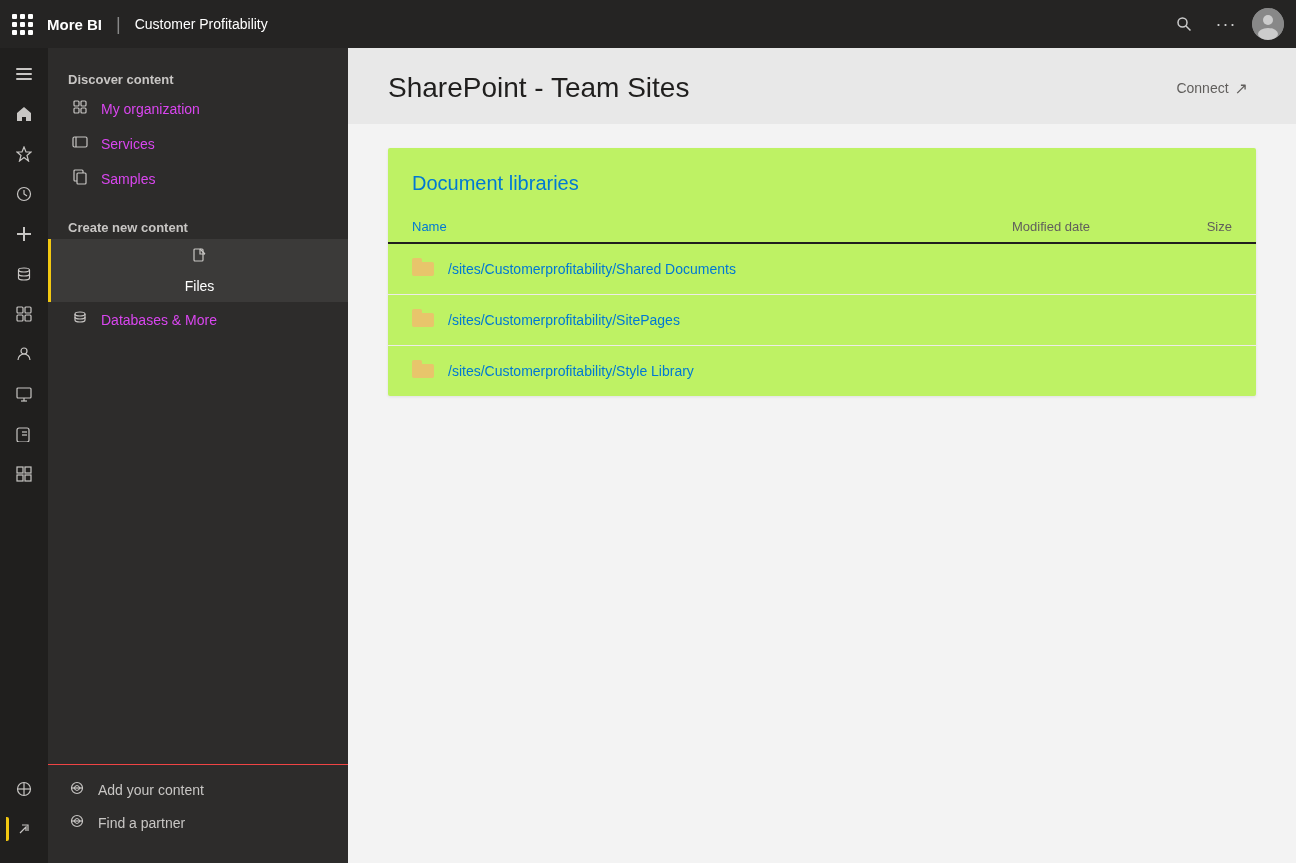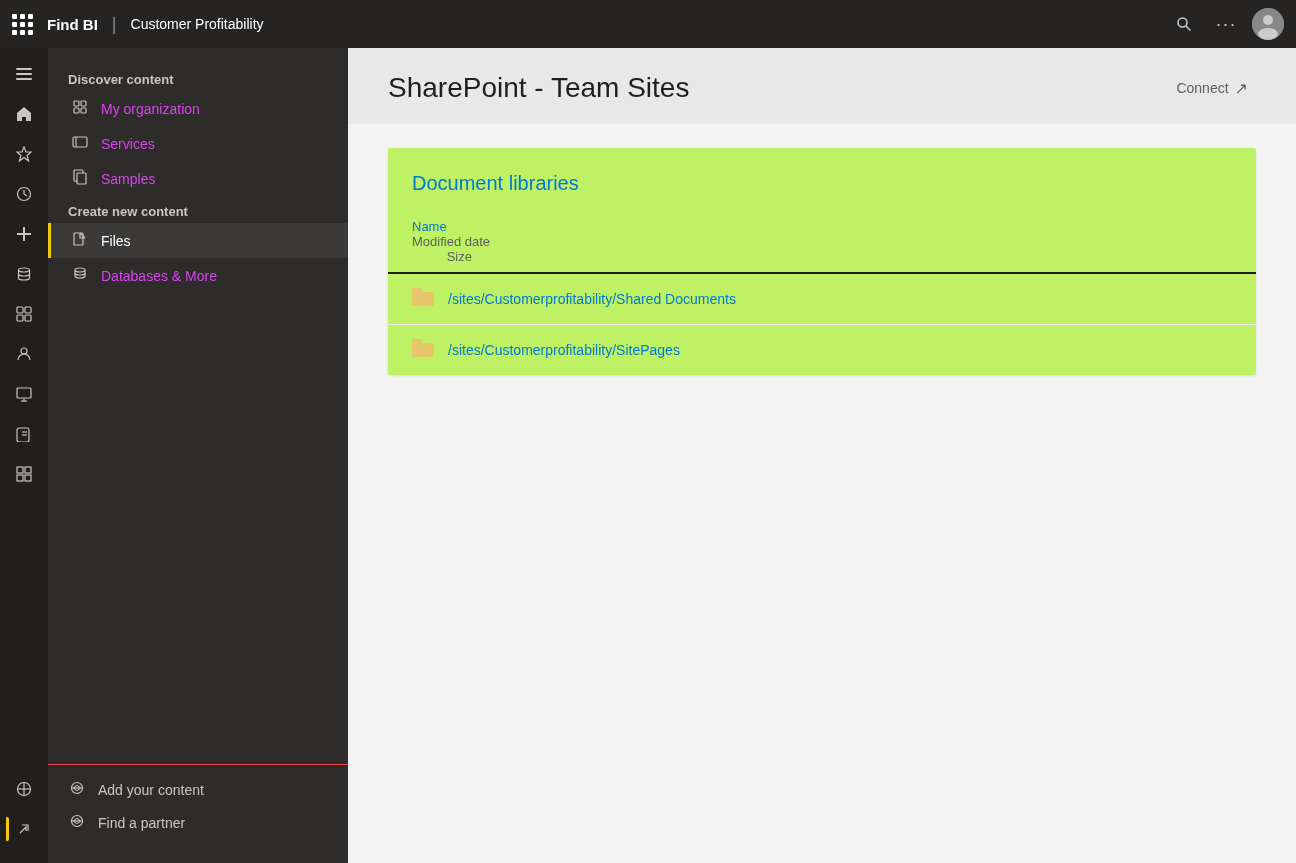--- a/index.html
+++ b/index.html
@@ -122,20 +122,21 @@
       cursor: pointer;
       font-size: 14px;
       color: #d946ef;
       gap: 12px;
       border-left: 3px solid transparent;
     }
     .sidebar-item.active {
       background: #3b3a39;
       color: #fff;
       border-left: 3px solid #f2c811;
+      flex-direction: column;
     }
     .sidebar-item-icon {
       font-size: 15px;
       width: 18px;
       text-align: center;
       flex-shrink: 0;
     }
     .sidebar-bottom {
       margin-top: auto;
       padding: 8px 0;
@@ -216,21 +217,20 @@
       color: #0078d4;
       padding: 0 24px 16px 24px;
       font-weight: 400;
     }
     .doc-table-header {
       display: flex;
       padding: 8px 24px;
       border-bottom: 2px solid #201f1e;
       color: #605e5c;
       font-size: 13px;
-      flex-direction: column;
     }
     .doc-table-header-name {
       flex: 1;
       color: #0078d4;
     }
     .doc-table-header-modified {
       width: 160px;
       color: #605e5c;
     }
     .doc-table-header-size {
@@ -300,21 +300,21 @@
     <span></span>
       <span></span>
       <span></span>
     <span></span>
       <span></span>
       <span></span>
     <span></span>
       <span></span>
       <span></span>
   </div>
-  <span class="topbar-brand">Find BI</span>
+  <span class="topbar-brand">More BI</span>
   <span class="topbar-separator">|</span>
   <span class="topbar-title">Customer Profitability</span>
   <div class="topbar-spacer"></div>
   <div class="topbar-search-icon">
     <svg width="16" height="16" viewBox="0 0 16 16" fill="#ccc">
       <circle cx="6.5" cy="6.5" r="4.5" stroke="#ccc" stroke-width="1.5" fill="none"></circle>
       <line x1="10" y1="10" x2="14.5" y2="14.5" stroke="#ccc" stroke-width="1.5"></line>
     </svg>
   </div>
   <div class="topbar-more-icon">···</div>
@@ -450,21 +450,21 @@
     <div class="sidebar-item">
       <span class="sidebar-item-icon">
         <svg width="16" height="16" viewBox="0 0 16 16" fill="none" stroke="#c8c6c4" stroke-width="1.2">
           <rect x="2" y="1" width="9" height="11" rx="1"></rect>
           <rect x="5" y="4" width="9" height="11" rx="1" fill="#2d2c2b"></rect>
         </svg>
       </span>
       <span>Samples</span>
     </div>
 
-    <div class="sidebar-section-label" style="">Create new content</div>
+    <div class="sidebar-section-label" style="margin-top:16px;">Create new content</div>
 
     <div class="sidebar-item active">
       <span class="sidebar-item-icon">
         <svg width="16" height="16" viewBox="0 0 16 16" fill="none" stroke="#c8c6c4" stroke-width="1.2">
           <rect x="2" y="2" width="9" height="12" rx="1"></rect>
           <polyline points="8,2 8,7 13,7"></polyline>
           <path d="M8 2l5 5"></path>
         </svg>
       </span>
       <span>Files</span>
@@ -546,17 +546,28 @@
             <div class="folder-icon">
               <div class="folder-tab"></div>
               <div class="folder-body"></div>
             </div>
           </span>
           <span class="doc-row-name">/sites/Customerprofitability/SitePages</span>
           <span class="doc-row-modified"></span>
           <span class="doc-row-size"></span>
         </div>
 
+        <div class="doc-table-row">
+          <span class="doc-row-icon">
+            <div class="folder-icon">
+              <div class="folder-tab"></div>
+              <div class="folder-body"></div>
+            </div>
+          </span>
+          <span class="doc-row-name">/sites/Customerprofitability/Style Library</span>
+          <span class="doc-row-modified"></span>
+          <span class="doc-row-size"></span>
+        </div>
 
       </div>
     </div>
   </div>
 </div>
 
 </body></html>

